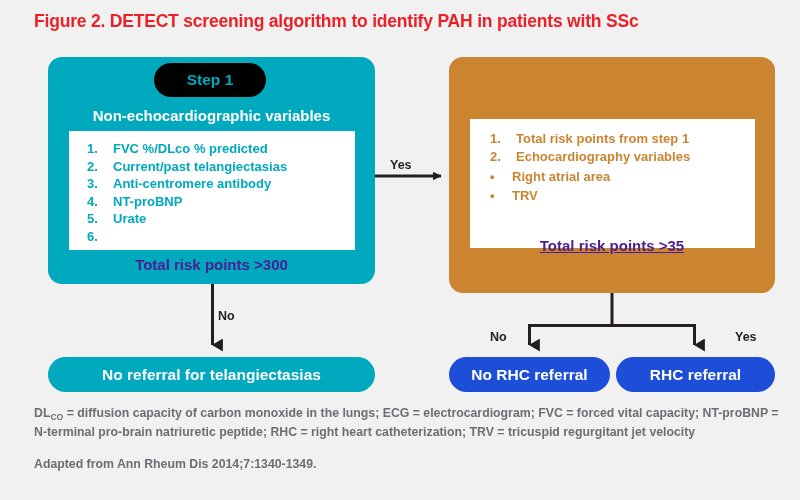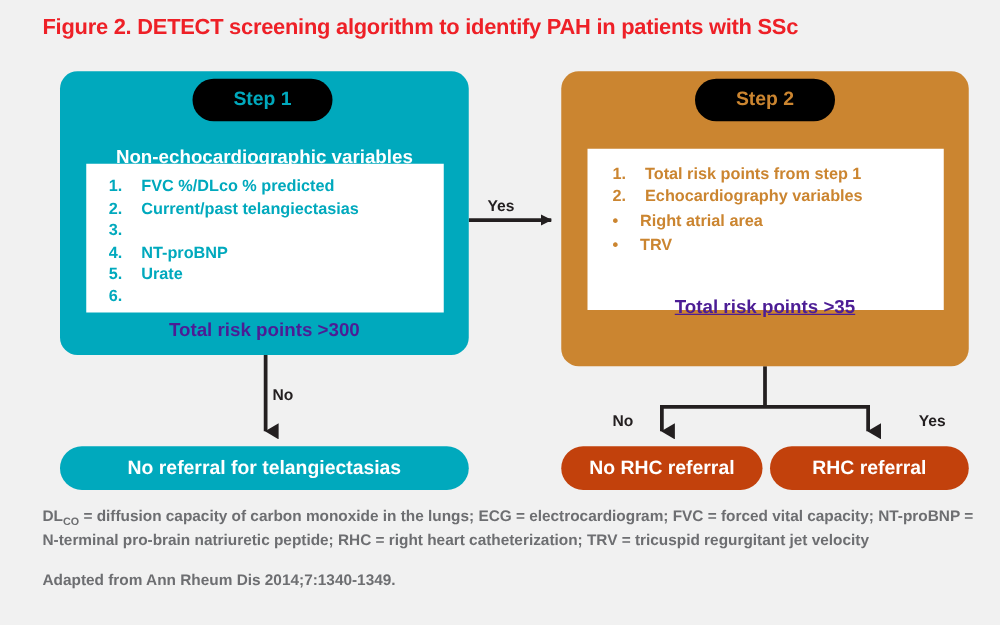--- a/index.html
+++ b/index.html
@@ -63,21 +63,21 @@
   
   .panel-subtitle {
     position: absolute;
     left: 0;
     width: 100%;
     text-align: center;
     color: #ffffff;
     font-size: 15px;
     font-weight: bold;
   }
-  #subtitle-step1 { top: 60px; text-align: center; }
+  #subtitle-step1 { top: 50px; text-align: center; }
 
   
   .inner-card {
     position: absolute;
     background: #ffffff;
     box-sizing: border-box;
   }
   #card-step1 { left: 21px; top: 74px; width: 286px; height: 119px; }
   #card-step2 { left: 21px; top: 62px; width: 285px; height: 129px; }
 
@@ -128,21 +128,21 @@
     border-radius: 18px;
     height: 35px;
     line-height: 35px;
     text-align: center;
     color: #ffffff;
     font-size: 15.5px;
     font-weight: bold;
     box-sizing: border-box;
   }
   .term-box.teal   { background: #00a9bd; }
-  .term-box.orange { background: #c2410c; }
+  .term-box.orange { background: #1d4ed8; }
 
   #box-no-echo    { left: 36px;  top: 357px; width: 327px; }
   #box-no-rhc     { left: 437px; top: 357px; width: 161px; }
   #box-rhc        { left: 604px; top: 357px; width: 159px; }
 
   
   #connectors {
     position: absolute;
     left: 0; top: 0;
     width: 800px; height: 500px;
@@ -236,40 +236,40 @@
         <li>
           <span class="marker">1.</span>
           <span>FVC %/DLco % predicted</span>
         </li>
         <li>
           <span class="marker">2.</span>
           <span>Current/past telangiectasias</span>
         </li>
         <li>
           <span class="marker">3.</span>
+          <span>Anti-centromere antibody</span>
         </li>
         <li>
           <span class="marker">4.</span>
           <span>NT-proBNP</span>
         </li>
         <li>
           <span class="marker">5.</span>
           <span>Urate</span>
         </li>
         <li>
           <span class="marker">6.</span>
         </li>
       </ul>
     </div>
 
     <div class="panel-footer" id="footer-step1">Total risk points &gt;300</div>
   </div>
 
   <div class="panel orange" id="panel-step2">
-    <div class="step-pill" id="pill-step2">Step 2</div>
 
     <div class="inner-card" id="card-step2">
       <ul class="num-list">
         <li>
           <span class="marker">1.</span>
           <span>Total risk points from step 1</span>
         </li>
         <li>
           <span class="marker">2.</span>
           <span>Echocardiography variables</span>

